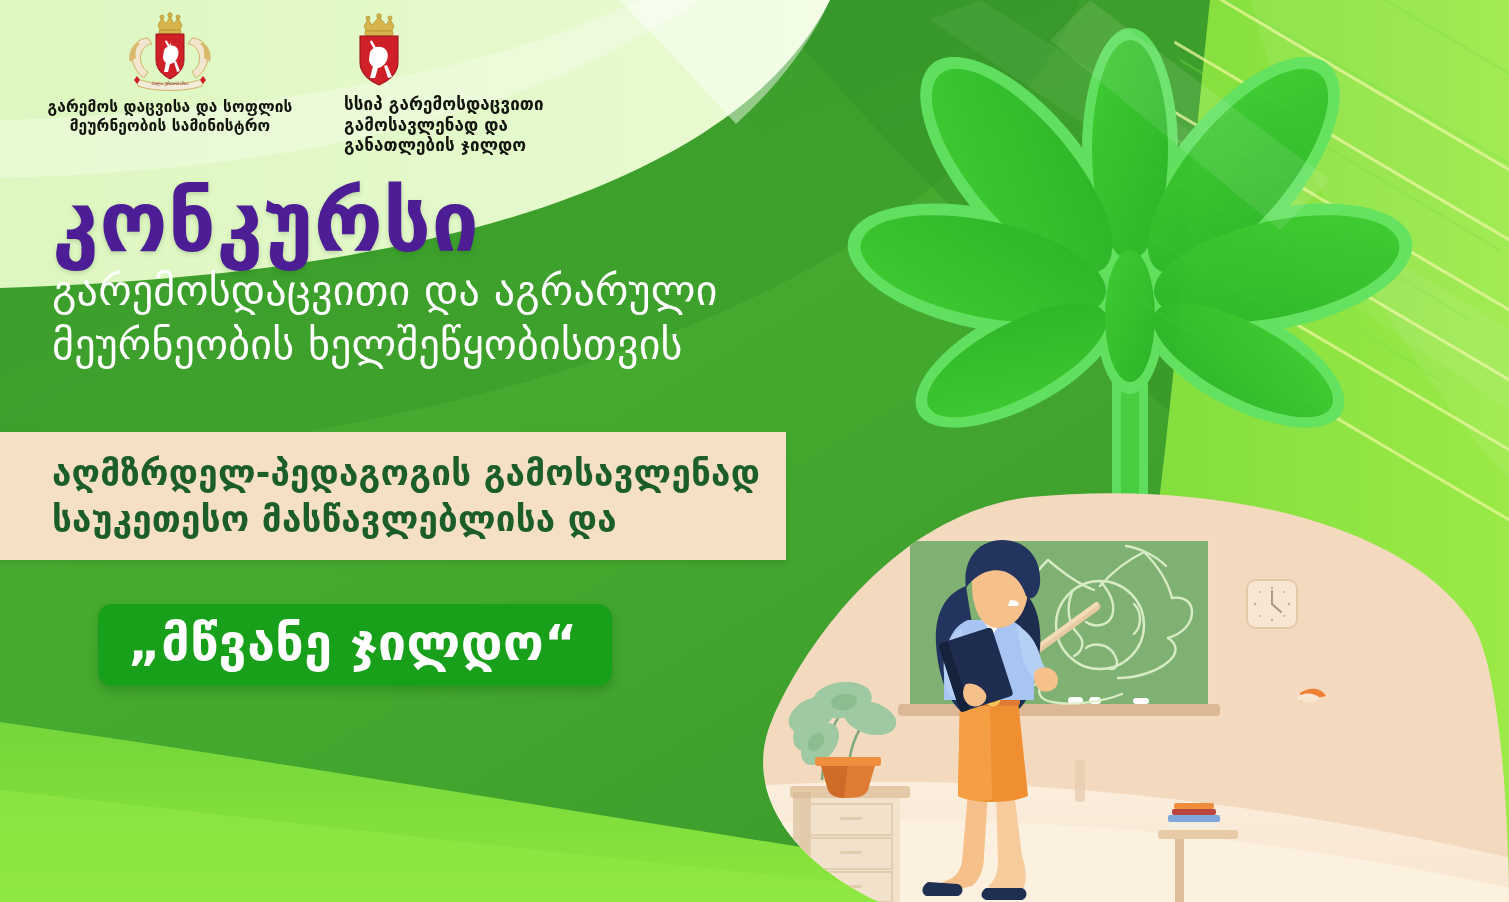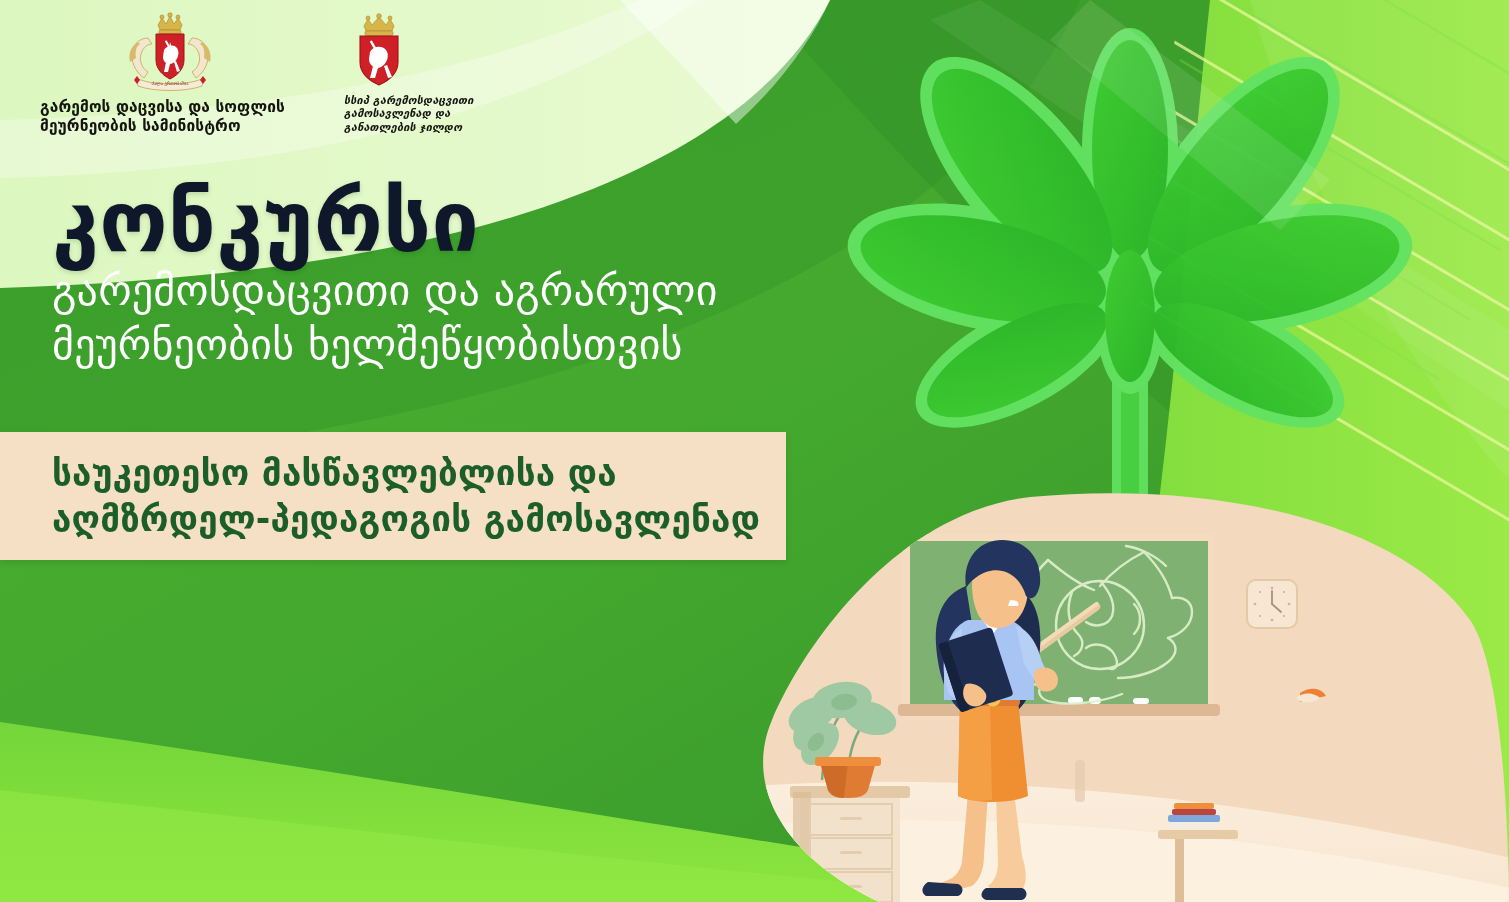--- a/index.html
+++ b/index.html
@@ -8,31 +8,31 @@
   .layer{position:absolute;top:0;left:0;width:1509px;height:902px;}
   svg.layer{display:block;}
 
   
   #header-logos{position:absolute;top:0;left:0;width:620px;height:150px;z-index:30;}
   .logo-block{position:absolute;top:12px;}
   .logo-block.ministry{left:40px;width:260px;}
   .logo-block.center{left:330px;width:240px;}
   .emblem{display:block;margin:0 auto;}
   .logo-text{
-    margin-top:4px;text-align:left;color:#15150f;font-weight:bold;
+    margin-top:4px;text-align:center;color:#15150f;font-weight:bold;
     font-family:"DejaVu Sans","Liberation Sans",sans-serif;
     line-height:1.22;letter-spacing:.1px;
   }
   .logo-block.ministry .logo-text{font-size:15.5px;}
-  .logo-block.center .logo-text{font-size:11px;text-align:left;padding-left:14px;font-style:italic;}
+  .logo-block.center .logo-text{font-size:17px;text-align:left;padding-left:14px;}
 
   
   #text-block{position:absolute;left:0;top:180px;width:820px;z-index:30;}
   #main-title{
-    color:#0f172a;font-size:84px;font-weight:bold;line-height:1;
+    color:#4c1d95;font-size:84px;font-weight:bold;line-height:1;
     padding-left:52px;letter-spacing:.5px;
     text-shadow:0 2px 5px rgba(0,60,0,.18);
   }
   #subtitle{
     color:#ffffff;font-size:42px;line-height:1.28;padding-left:52px;
     font-weight:400;letter-spacing:.2px;
   }
   #subtitle div{white-space:nowrap;}
 
   #beige-banner{
@@ -451,18 +451,21 @@
 
   <div id="text-block">
     <div id="main-title">კონკურსი</div>
     <div id="subtitle">
       <div>გარემოსდაცვითი და აგრარული</div>
       <div>მეურნეობის ხელშეწყობისთვის</div>
     </div>
   </div>
 
   <div id="beige-banner">
+    <div class="line">აღმზრდელ-პედაგოგის გამოსავლენად</div>
     <div class="line">საუკეთესო მასწავლებლისა და</div>
-    <div class="line">აღმზრდელ-პედაგოგის გამოსავლენად</div>
   </div>
 
+  <div id="award-badge">
+    <span>„მწვანე ჯილდო“</span>
+  </div>
 
 </div>
 
 </body></html>

